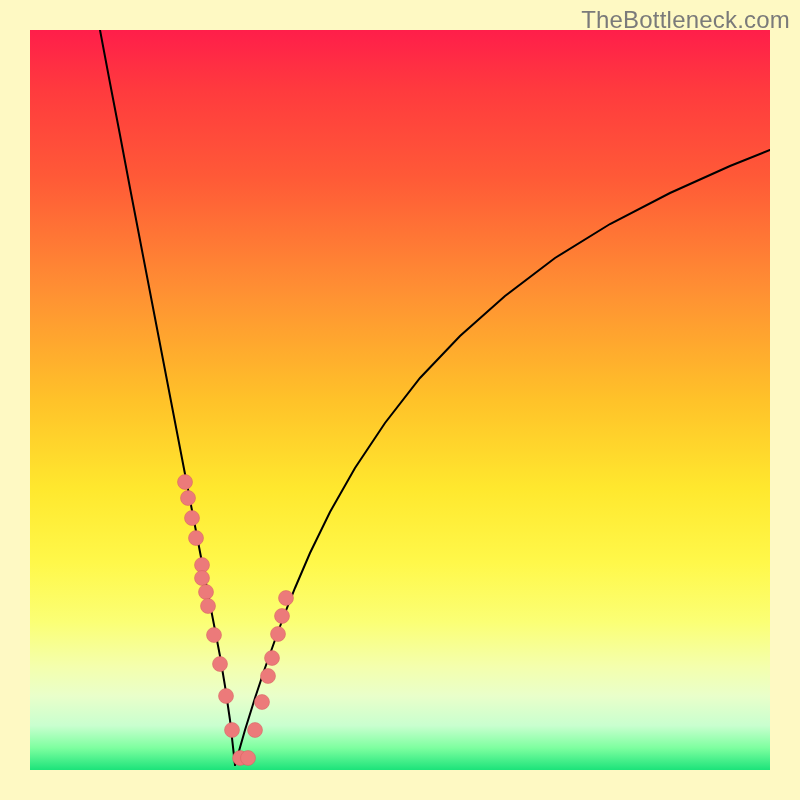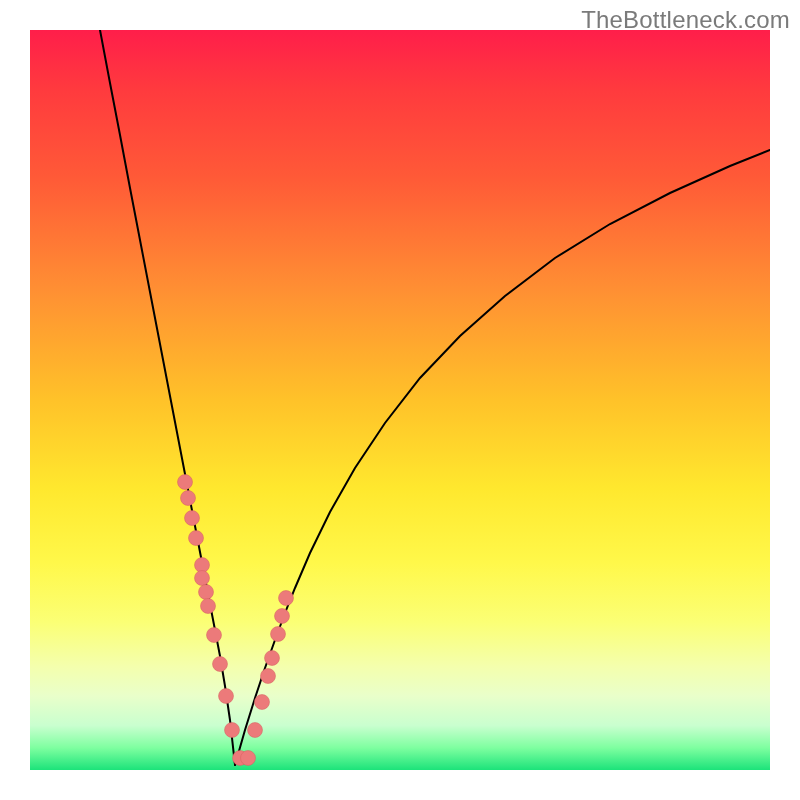--- a/index.html
+++ b/index.html
@@ -7,21 +7,21 @@
     padding: 0;
     width: 800px;
     height: 800px;
     overflow: hidden;
     background: #000;
     font-family: Arial, Helvetica, sans-serif;
   }
   .frame {
     position: absolute;
     inset: 0;
-    background: #ffffff;
+    background: #fef9c3;
   }
   .plot-area {
     position: absolute;
     left: 30px;
     top: 30px;
     width: 740px;
     height: 740px;
     overflow: hidden;
   }
   .gradient-bg {

